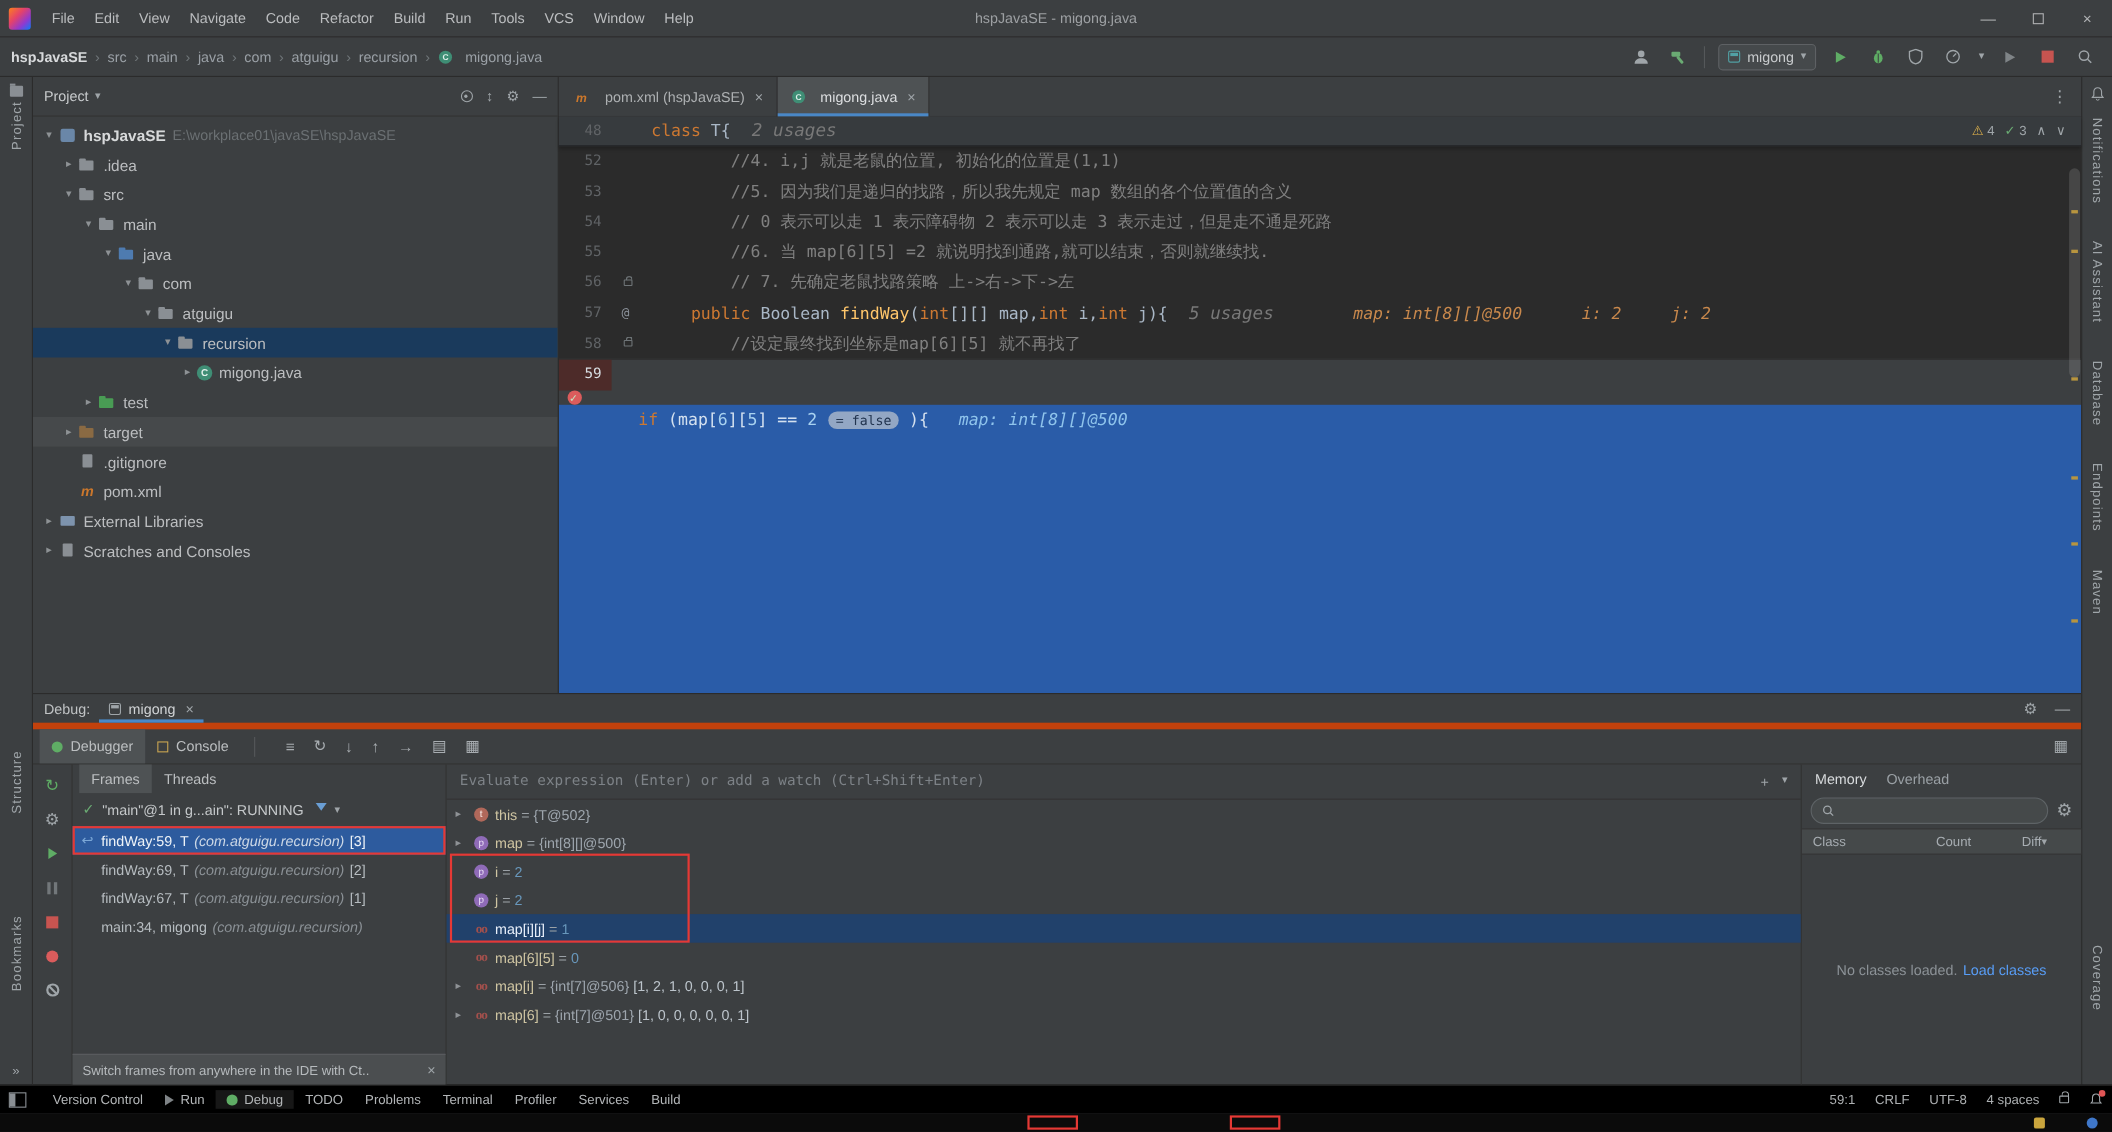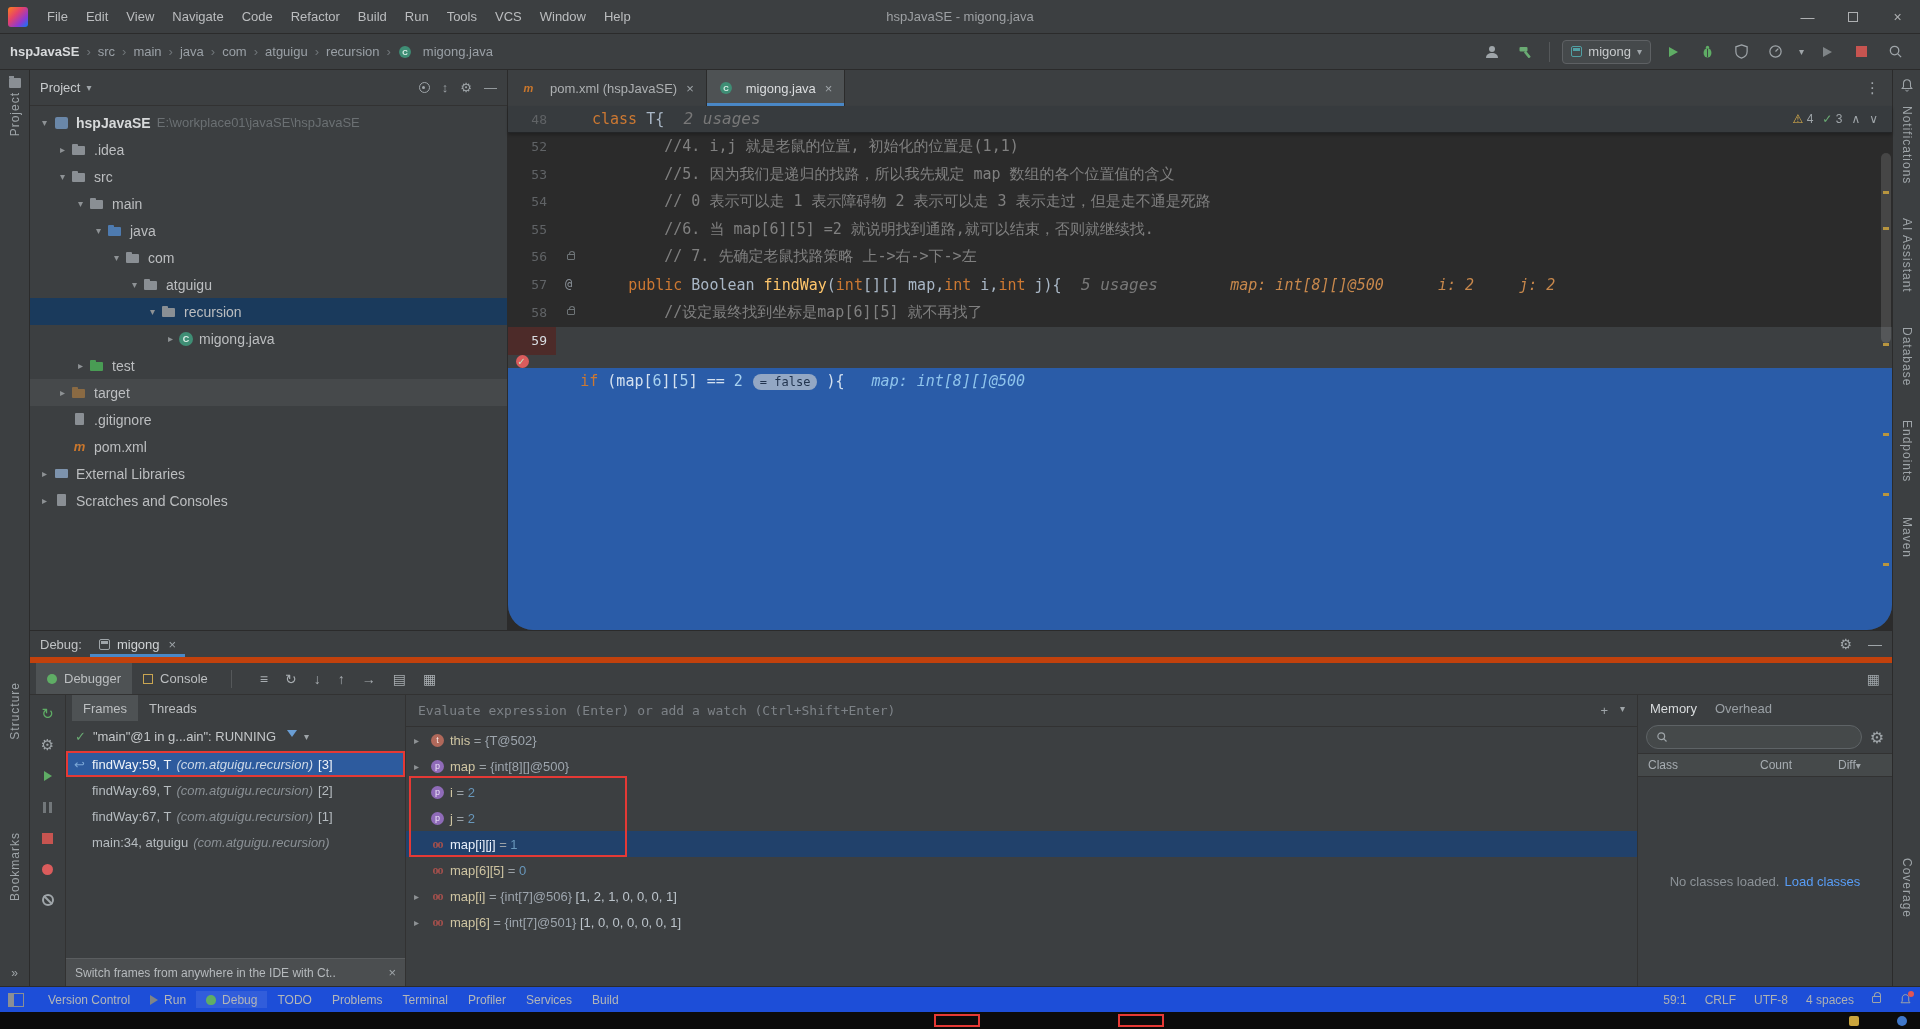--- a/index.html
+++ b/index.html
@@ -89,21 +89,21 @@
   
   .editor-col{flex:1;display:flex;flex-direction:column;min-width:0;background:#2b2b2b;}
   .tabsrow{height:36px;flex:none;background:#3c3f41;display:flex;align-items:stretch;}
   .etab{display:flex;align-items:center;gap:7px;padding:0 12px;font-size:13px;color:#adb0b2;border-right:1px solid #2b2b2b;position:relative;}
   .etab.active{background:#4e5254;color:#dcdee0;}
   .etab.active::after{content:"";position:absolute;left:0;right:0;bottom:0;height:3px;background:#4a88c7;}
   .tab-close{color:#9fa5a9;font-size:13px;margin-left:2px;}
   .tabs-more{margin-left:auto;display:flex;align-items:center;padding:0 12px;color:#9fa5a9;font-size:15px;}
   .sticky{height:27px;flex:none;display:flex;align-items:center;background:#373b3e;border-bottom:1px solid #232527;
     font:15px/27px "DejaVu Sans Mono","Liberation Mono",monospace;color:#a9b7c6;box-shadow:0 2px 3px rgba(0,0,0,.25);position:relative;z-index:2;}
-  .codearea{flex:1;position:relative;font:15px/27.6px "DejaVu Sans Mono","Liberation Mono",monospace;overflow:hidden;border-radius:25px;}
+  .codearea{flex:1;position:relative;font:15px/27.6px "DejaVu Sans Mono","Liberation Mono",monospace;overflow:hidden;}
   .cl{display:flex;height:27.6px;}
   .ln{width:48px;flex:none;text-align:right;padding-right:9px;color:#606366;font-size:13px;}
   .cl.debug .ln{color:#d8dde2;background:#4d2b29;}
   .gi{width:36px;flex:none;display:flex;align-items:center;}
   .codewrap{flex:1;white-space:pre;color:#a9b7c6;min-width:0;}
   .cl.debug .codewrap{background:var(--debug-line,#2a5ca8);color:#d3e0ef;}
   .sg-kw{color:#cc7832;}
   .sg-cm{color:#808080;}
   .sg-nm{color:#6897bb;}
   .cl.debug .sg-nm{color:#a8d2f0;}
@@ -191,21 +191,21 @@
   .search-field{flex:1;height:24px;background:#45494a;border:1px solid #5e6366;border-radius:12px;display:flex;align-items:center;gap:6px;padding:0 9px;}
   .mem-cols{height:24px;flex:none;display:flex;align-items:center;background:#45494a;border-top:1px solid #323232;border-bottom:1px solid #323232;font-size:12px;color:#a7adb2;}
   .mem-col{padding:0 10px;display:flex;align-items:center;}
   .mem-col.c0{flex:1;}
   .mem-col.c1{width:78px;}
   .mem-col.c2{width:64px;}
   .mem-body{flex:1;display:flex;align-items:center;justify-content:center;gap:5px;font-size:13px;color:#8c9297;}
   .link{color:var(--link-blue,#589df6);}
 
   
-  .statusbar{height:26px;flex:none;display:flex;align-items:center;border-top:1px solid #2b2b2b;background:#1d4ed8;padding:4px 8px;font-size:12px;color:#b3b6b8;}
+  .statusbar{height:26px;flex:none;display:flex;align-items:center;border-top:1px solid #2b2b2b;background:#000000;padding:4px 8px;font-size:12px;color:#b3b6b8;}
   .st-grip{width:16px;height:14px;border:1px solid #8a8f94;margin-right:14px;position:relative;flex:none;}
   .st-grip::after{content:"";position:absolute;left:0;top:0;bottom:0;width:5px;background:#8a8f94;}
   #st-tools{display:flex;height:100%;}
   .st-item{display:flex;align-items:center;gap:6px;padding:0 10px;height:100%;}
   .st-item.active{background:rgba(255,255,255,.09);}
   .bug-dot{width:10px;height:10px;border-radius:50% 50% 45% 45%;background:#5fad65;display:inline-block;}
   .st-right{margin-left:auto;display:flex;align-items:center;gap:18px;color:#adb0b2;}
   .lock2{width:9px;height:7px;border:1px solid #9fa5a9;border-radius:1px;position:relative;display:inline-block;}
   .lock2::before{content:"";position:absolute;top:-5px;left:1px;width:5px;height:4px;border:1px solid #9fa5a9;border-bottom:none;border-radius:4px 4px 0 0;}
   .bell-wrap{position:relative;display:inline-flex;}
@@ -625,21 +625,21 @@
                   <span class="fr-idx">[2]</span>
                 </div>
                 <div class="fr-row">
                   <span class="fr-sp"></span>
                   <span class="fr-label">findWay:67, T</span>
                   <span class="pkg">(com.atguigu.recursion)</span>
                   <span class="fr-idx">[1]</span>
                 </div>
                 <div class="fr-row">
                   <span class="fr-sp"></span>
-                  <span class="fr-label">main:34, atguigu</span>
+                  <span class="fr-label">main:34, migong</span>
                   <span class="pkg">(com.atguigu.recursion)</span>
                 </div>
               </div>
             <div class="fr-hint">
               <span>Switch frames from anywhere in the IDE with Ct..</span>
               <span class="tab-close">×</span>
             </div>
           </div>
 
           <div class="vars">

